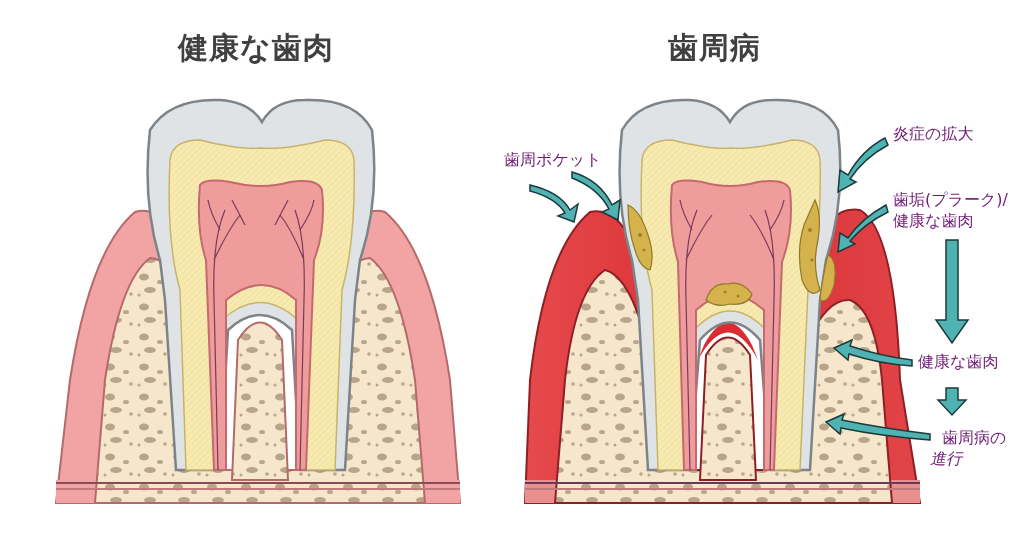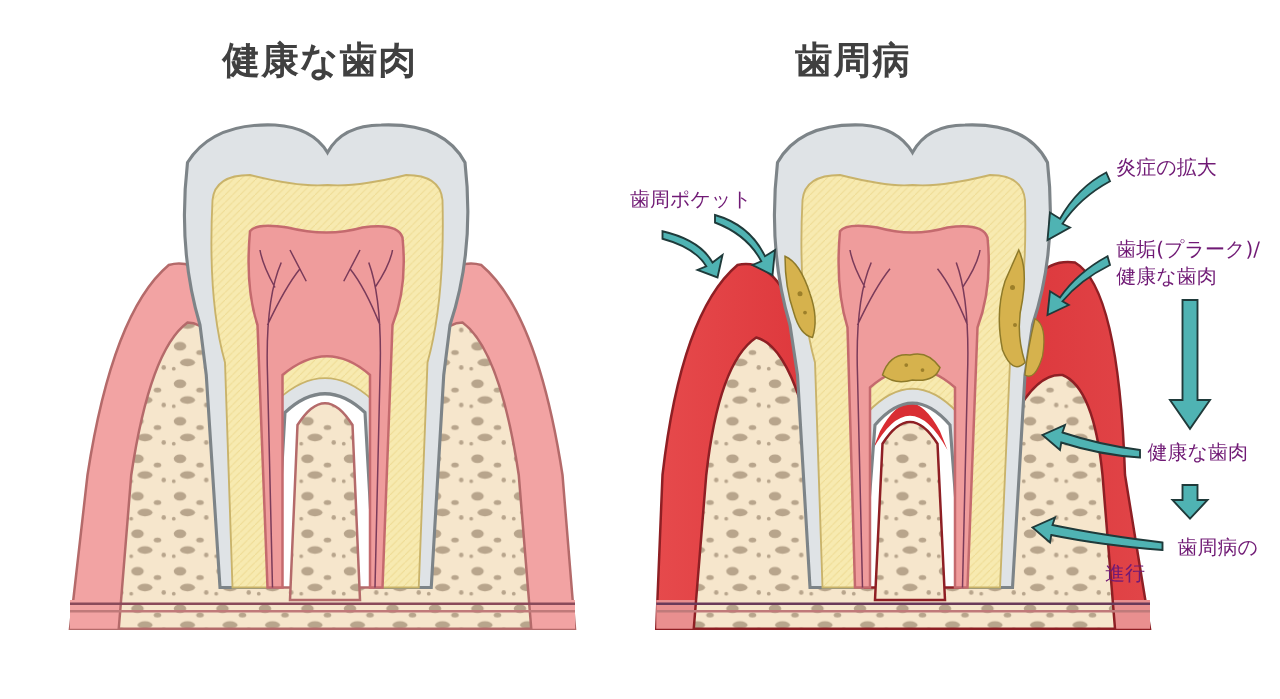--- a/index.html
+++ b/index.html
@@ -1,19 +1,19 @@
 <!DOCTYPE html>
 <html><head>
 <meta charset="utf-8">
 <style>
   html, body { margin: 0; padding: 0; background: #ffffff; }
   body { width: 1024px; height: 559px; position: relative; overflow: hidden; font-family: "DejaVu Sans", "Liberation Sans", sans-serif; }
   .panel-title { position: absolute; top: 28px; font-size: 30px; font-weight: bold; color: #404040; letter-spacing: 1px; }
   #title-left { left: 178px; }
-  #title-right { left: 636px; }
+  #title-right { left: 668px; }
   .label { position: absolute; font-size: 16px; color: #701a75; line-height: 20px; white-space: pre; }
   svg.art { position: absolute; left: 0; top: 0; }
 </style>
 </head>
 <body>
 
 <div id="title-left" class="panel-title">健康な歯肉</div>
 <div id="title-right" class="panel-title">歯周病</div>
 
 <svg class="art" width="1024" height="559" viewBox="0 0 1024 559" xmlns="http://www.w3.org/2000/svg">
@@ -122,13 +122,13 @@
     <path d="M946,388 L958,388 L958,400 L966,400 L952,415 L938,400 L946,400 Z"></path>
   </g>
 </svg>
 
 <div class="label" style="left:504px;top:150px;">歯周ポケット</div>
 <div class="label" style="left:893px;top:124px;">炎症の拡大</div>
 <div class="label" style="left:893px;top:190px;">歯垢(プラーク)/</div>
 <div class="label" style="left:893px;top:211px;">健康な歯肉</div>
 <div class="label" style="left:918px;top:352px;">健康な歯肉</div>
 <div class="label" style="left:930px;top:428px;margin-left:12px;">歯周病の</div>
-<div class="label" style="left:884px;top:449px;">進行</div>
+<div class="label" style="left:930px;top:449px;font-style:italic;">進行</div>
 
 </body></html>

